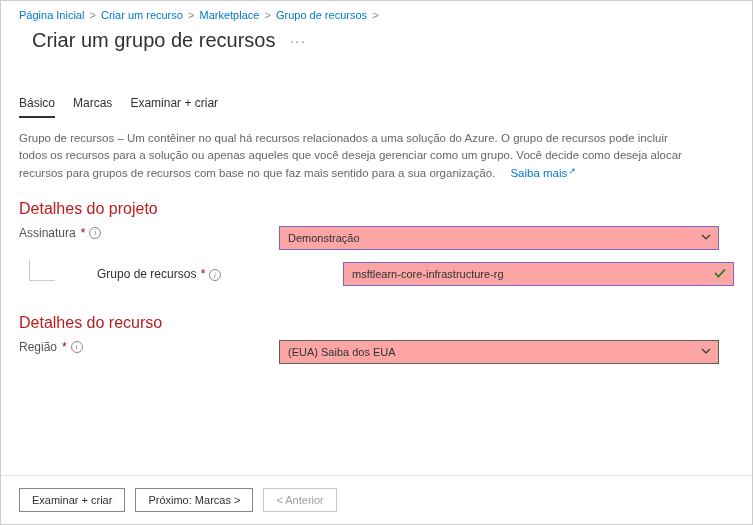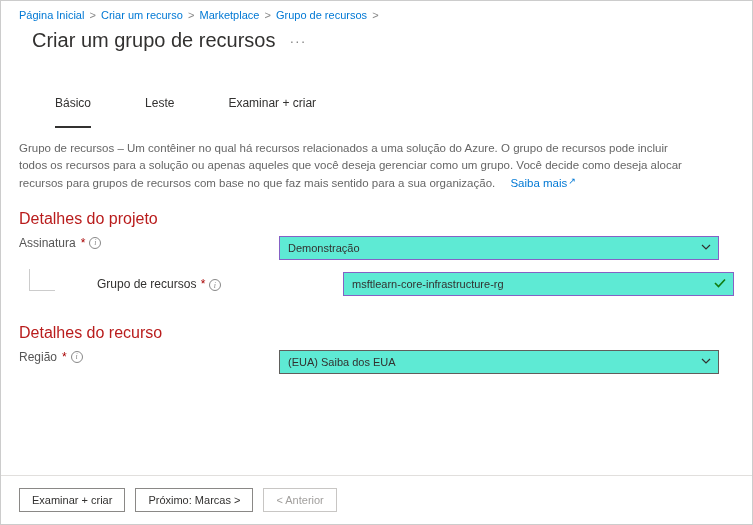--- a/index.html
+++ b/index.html
@@ -31,24 +31,23 @@
       gap: 14px;
     }
     .page-title .ellipsis { color: #888; font-size: 14px; letter-spacing: 1px; }
     .tabs {
       display: flex;
       gap: 18px;
       padding: 44px 18px 0 18px;
       font-size: 12px;
     }
     .tab {
-      padding-bottom: 16px;
+      padding-bottom: 6px;
       cursor: pointer;
       white-space: nowrap;
-      margin-left: 36px;
     }
     .tab.active {
       border-bottom: 2px solid #323130;
       font-weight: 400;
     }
     .description {
       padding: 12px 18px 0 18px;
       font-size: 11.5px;
       color: #666;
       line-height: 1.5;
@@ -90,21 +89,21 @@
     }
     .field-col {
       flex: 1;
       max-width: 440px;
       position: relative;
     }
     .dropdown, .textbox {
       width: 100%;
       height: 24px;
       border: 1px solid #605e5c;
-      background: #5eead4;
+      background: #fca5a5;
       padding: 0 24px 0 8px;
       font-size: 11px;
       color: #323130;
       display: flex;
       align-items: center;
       position: relative;
       cursor: pointer;
     }
     .dropdown.purple, .textbox.purple { border-color: #8661c5; }
     .chevron {
@@ -180,21 +179,21 @@
   <span class="sep">&gt;</span>
 </div>
 
 <h1 class="page-title">
   <span>Criar um grupo de recursos</span>
   <span class="ellipsis">···</span>
 </h1>
 
 <div class="tabs">
   <div class="tab active">Básico</div>
-  <div class="tab">Leste</div>
+  <div class="tab">Marcas</div>
   <div class="tab">Examinar + criar</div>
 </div>
 
 <p class="description">
   <span>Grupo de recursos – Um contêiner no qual há recursos relacionados a uma solução do Azure. O grupo de recursos pode incluir todos os recursos para a solução ou apenas aqueles que você deseja gerenciar como um grupo. Você decide como deseja alocar recursos para grupos de recursos com base no que faz mais sentido para a sua organização. </span><span class="learn-more"><span>Saiba mais</span><span class="ext-icon">↗</span></span>
 </p>
 
 <div class="section-title">Detalhes do projeto</div>
 
 <div class="form-row">

